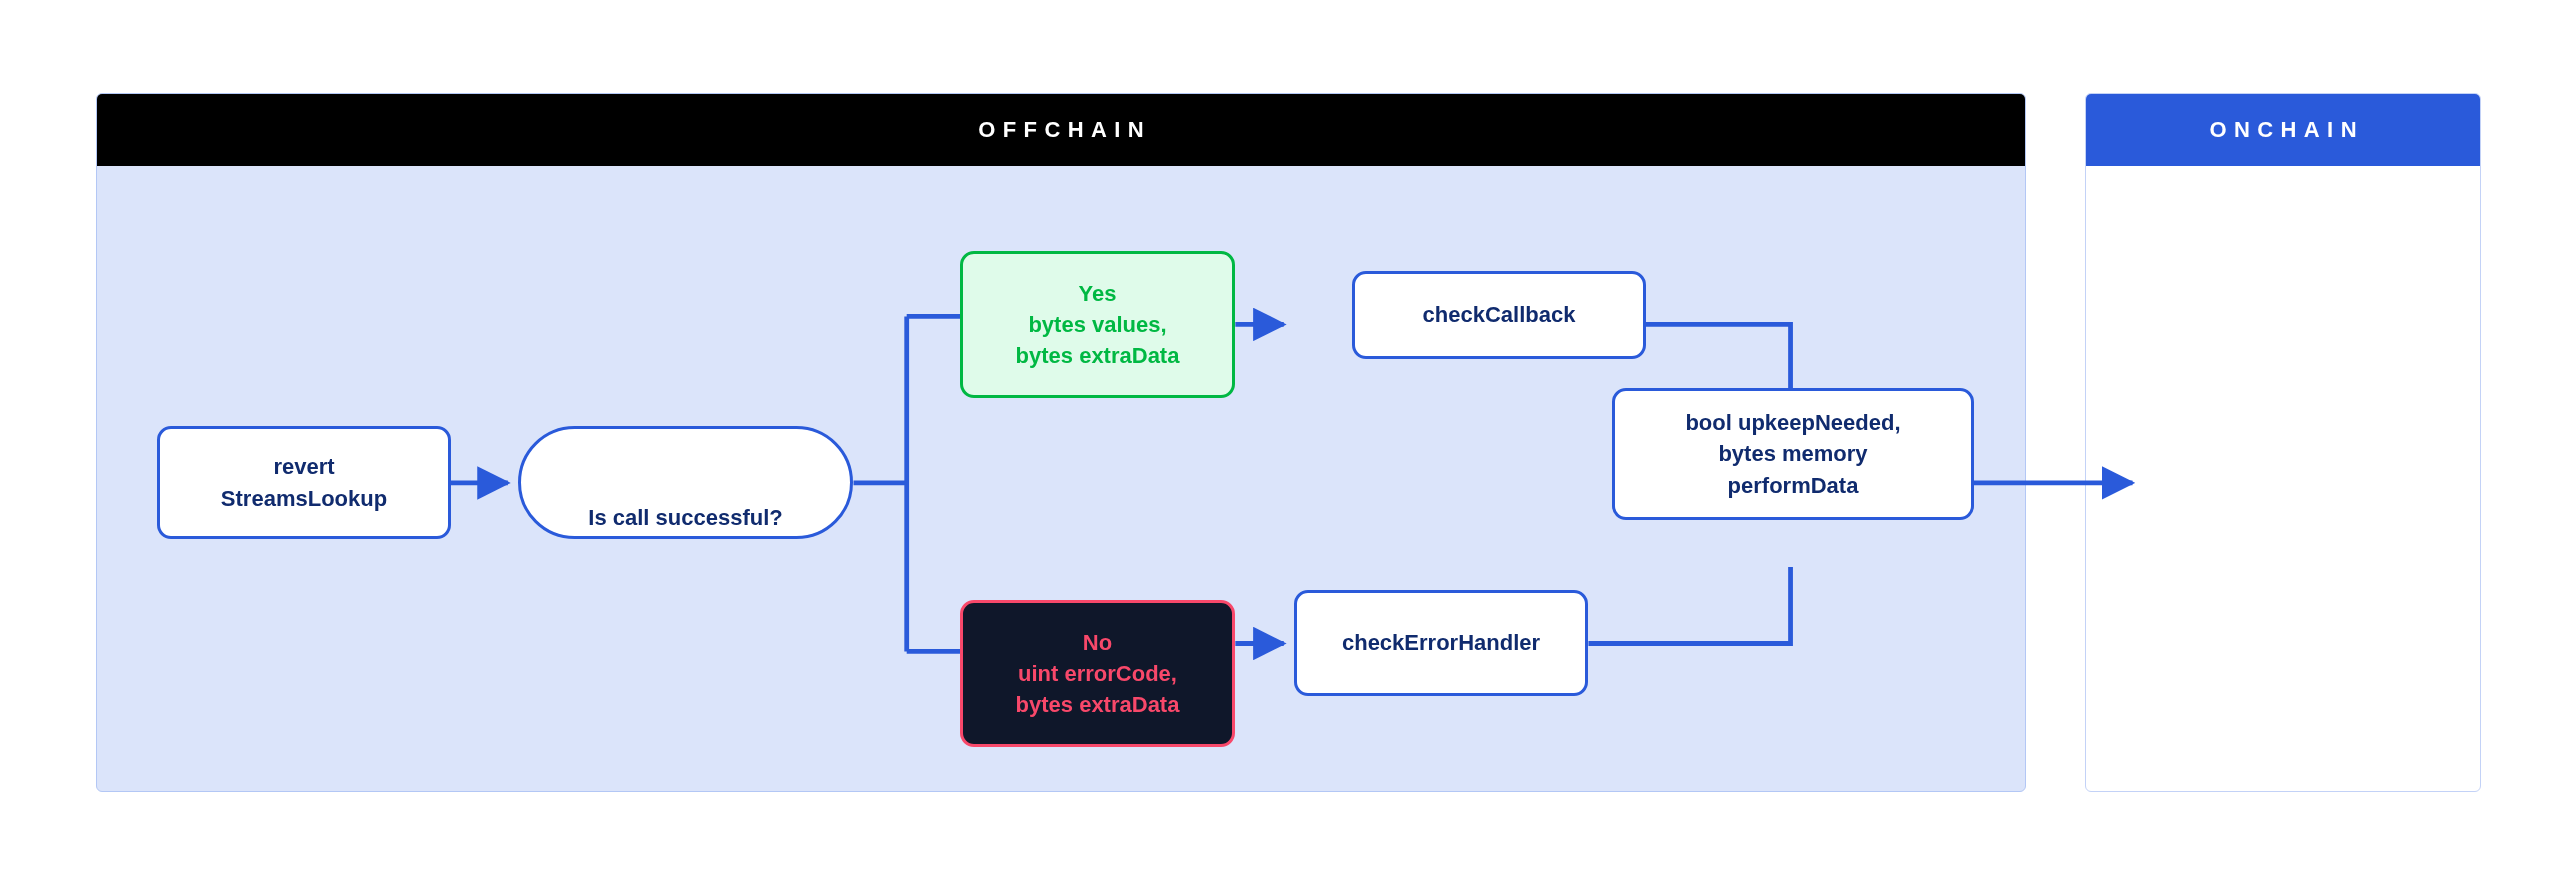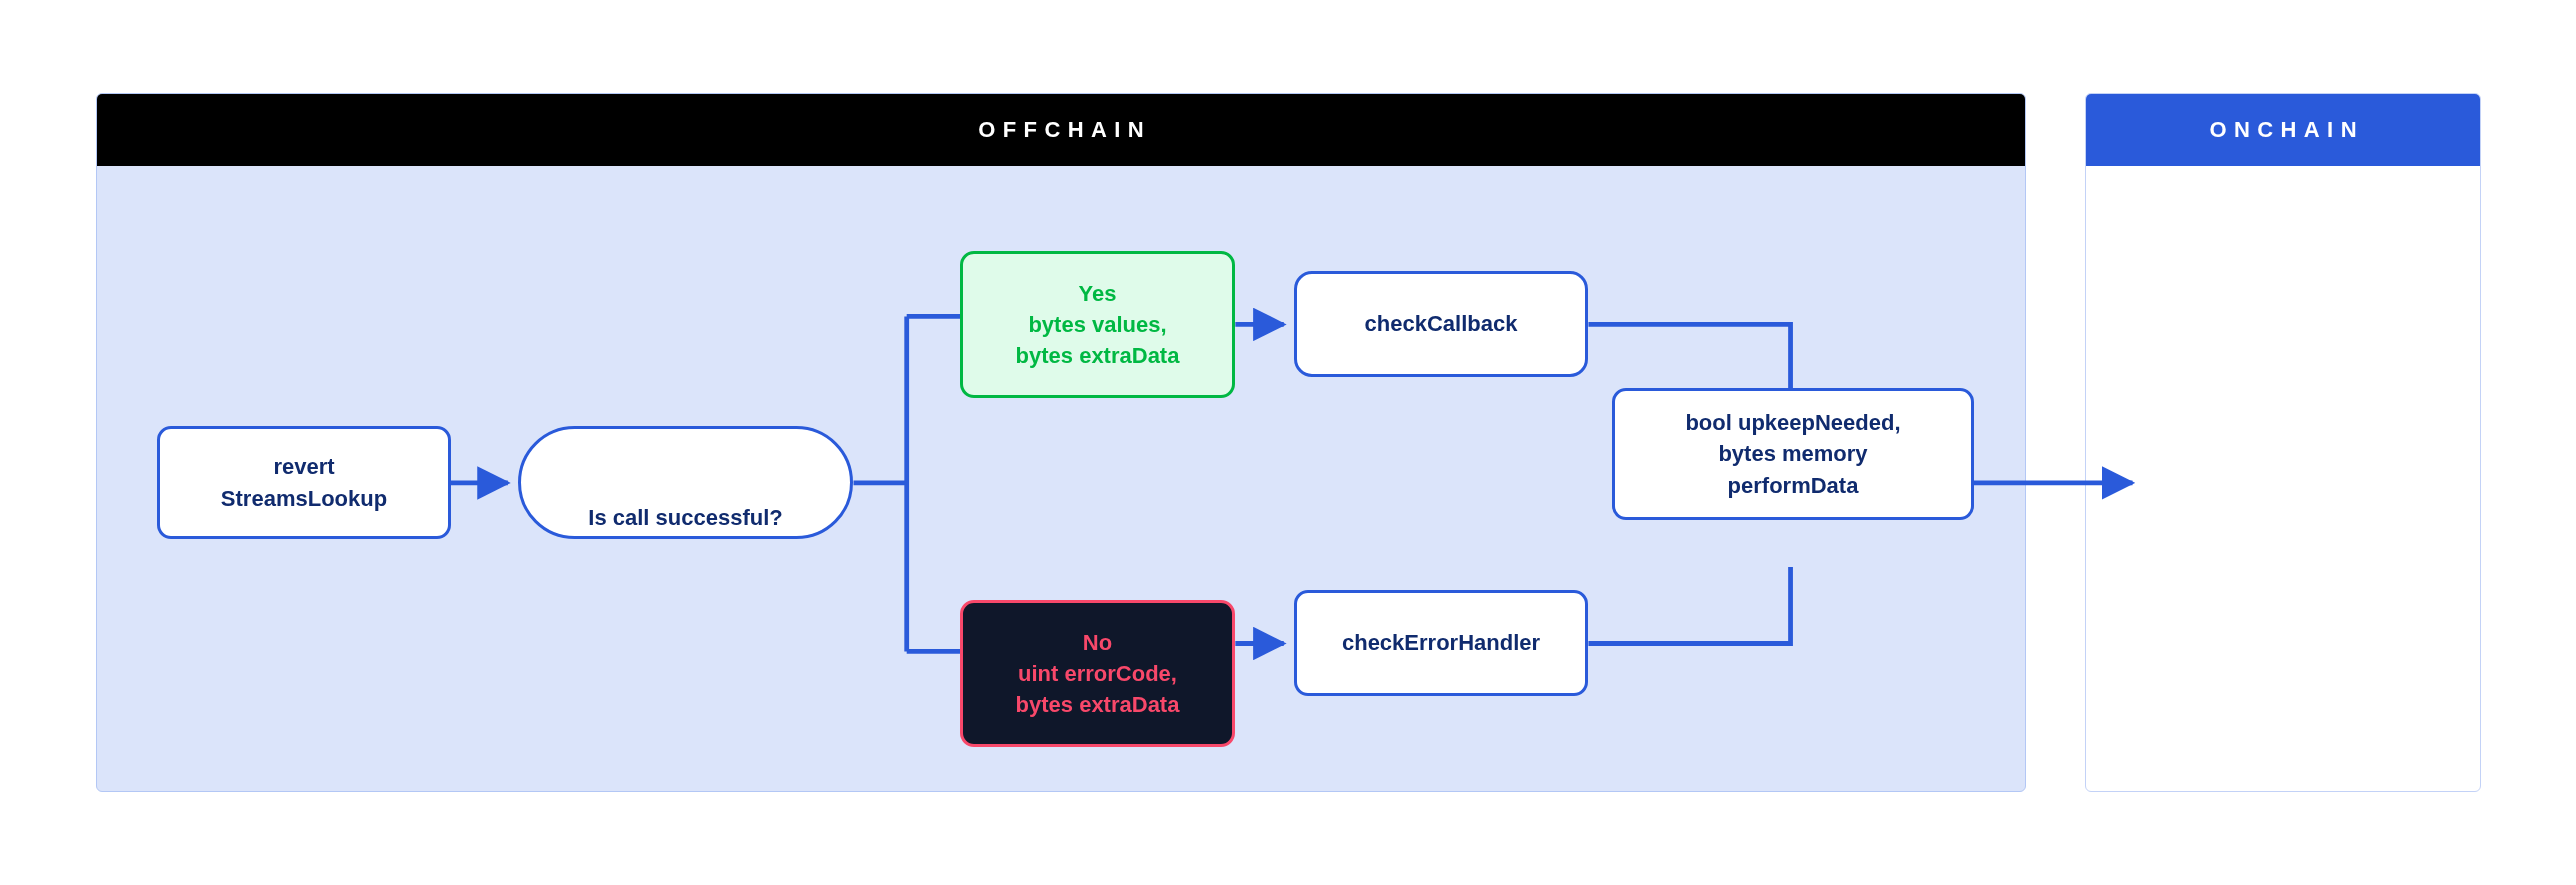--- a/index.html
+++ b/index.html
@@ -116,21 +116,21 @@
     background: #0f172a;
     color: #f8486a;
     margin-top: 30px;
   }
 
   
   #node-revert        { left: 157px;  top: 426px;  width: 294px; height: 113px; }
   #node-decision      { left: 518px;  top: 426px;  width: 335px; height: 113px; align-items: flex-end; }
   #node-yes          { left: 960px; top: 251px;  width: 275px; height: 147px; }
   #node-no           { left: 960px; top: 570px; width: 275px; height: 147px; }
-  #node-checkcallback { left: 1294px; top: 271px;  width: 294px; height: 106px; border-radius: 18px; }
+  #node-checkcallback { left: 1352px; top: 271px;  width: 294px; height: 88px; }
   #node-checkerror   { left: 1294px; top: 590px; width: 294px; height: 106px; }
   #node-upkeep       { left: 1612px; top: 388px;  width: 362px; height: 132px; }
   #node-perform      { left: 2143px; top: 431px;  width: 282px; height: 105px; }
 </style>
 </head>
 <body>
 
 <div id="canvas">
 
   <div class="panel" id="panel-offchain">

